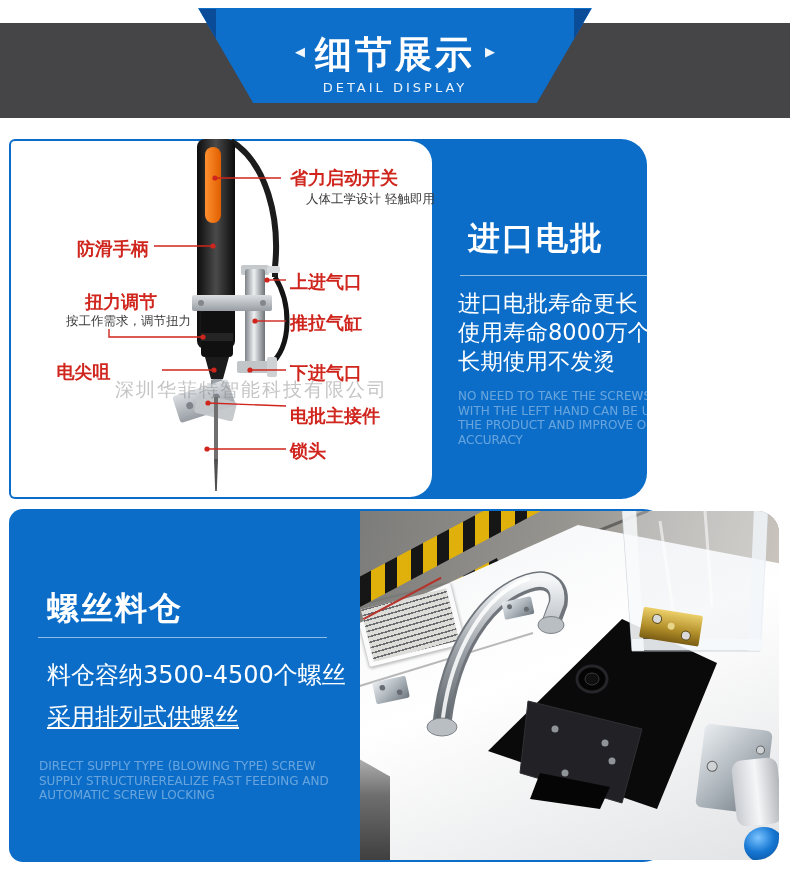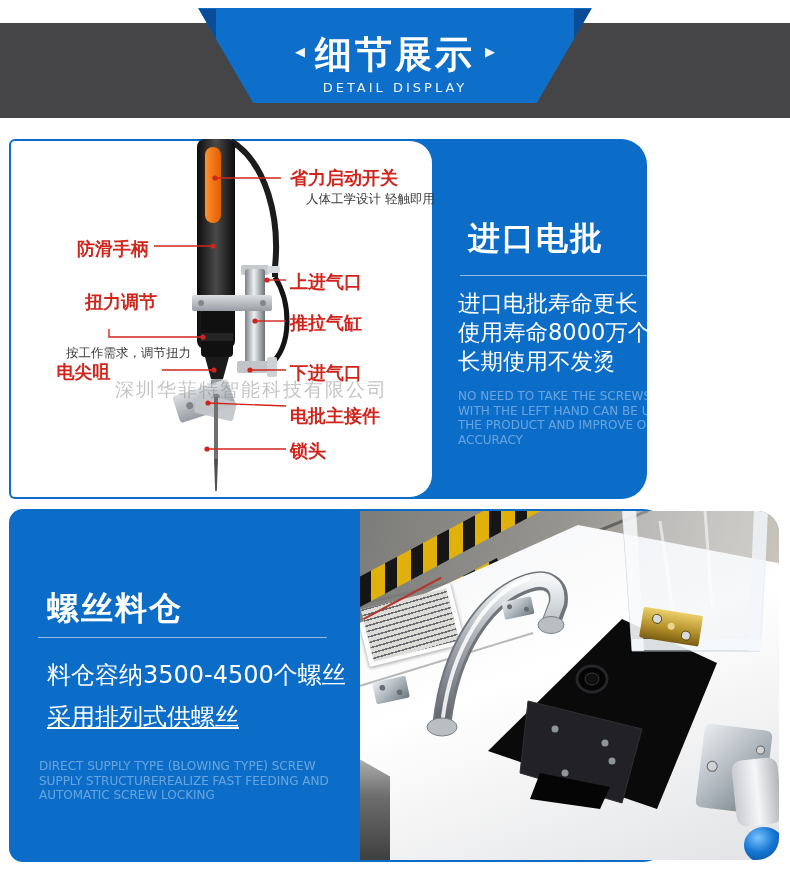--- a/index.html
+++ b/index.html
@@ -152,21 +152,21 @@
           <circle cx="199" cy="264" r="2.6" stroke="none"></circle>
         <path d="M198,310 H277" fill="none"></path>
           <circle cx="198" cy="310" r="2.6" stroke="none"></circle>
       </g>
     </svg>
 
     <div class="ann" style="left:281px;top:27px;">省力启动开关</div>
     <div class="ann-sub" style="left:277px;top:52px;margin-left:20px;">人体工学设计 轻触即用</div>
     <div class="ann" style="left:0;top:98px;width:140px;text-align:right;">防滑手柄</div>
     <div class="ann" style="left:76px;top:151px;">扭力调节</div>
-    <div class="ann-sub" style="left:57px;top:174px;margin-top:32px;">按工作需求，调节扭力</div>
+    <div class="ann-sub" style="left:57px;top:174px;">按工作需求，调节扭力</div>
     <div class="ann" style="left:0;top:221px;width:149px;text-align:center;">电尖咀</div>
     <div class="ann" style="left:281px;top:131px;">上进气口</div>
     <div class="ann" style="left:281px;top:172px;">推拉气缸</div>
     <div class="ann" style="left:281px;top:222px;">下进气口</div>
     <div class="ann" style="left:281px;top:265px;">电批主接件</div>
     <div class="ann" style="left:281px;top:300px;">锁头</div>
     <div class="abs" id="watermark2">深圳华菲特智能科技有限公司</div>
 
     <div class="abs" id="panel2">
       <div class="panel-heading" style="left:10px;top:78px;">进口电批</div>

